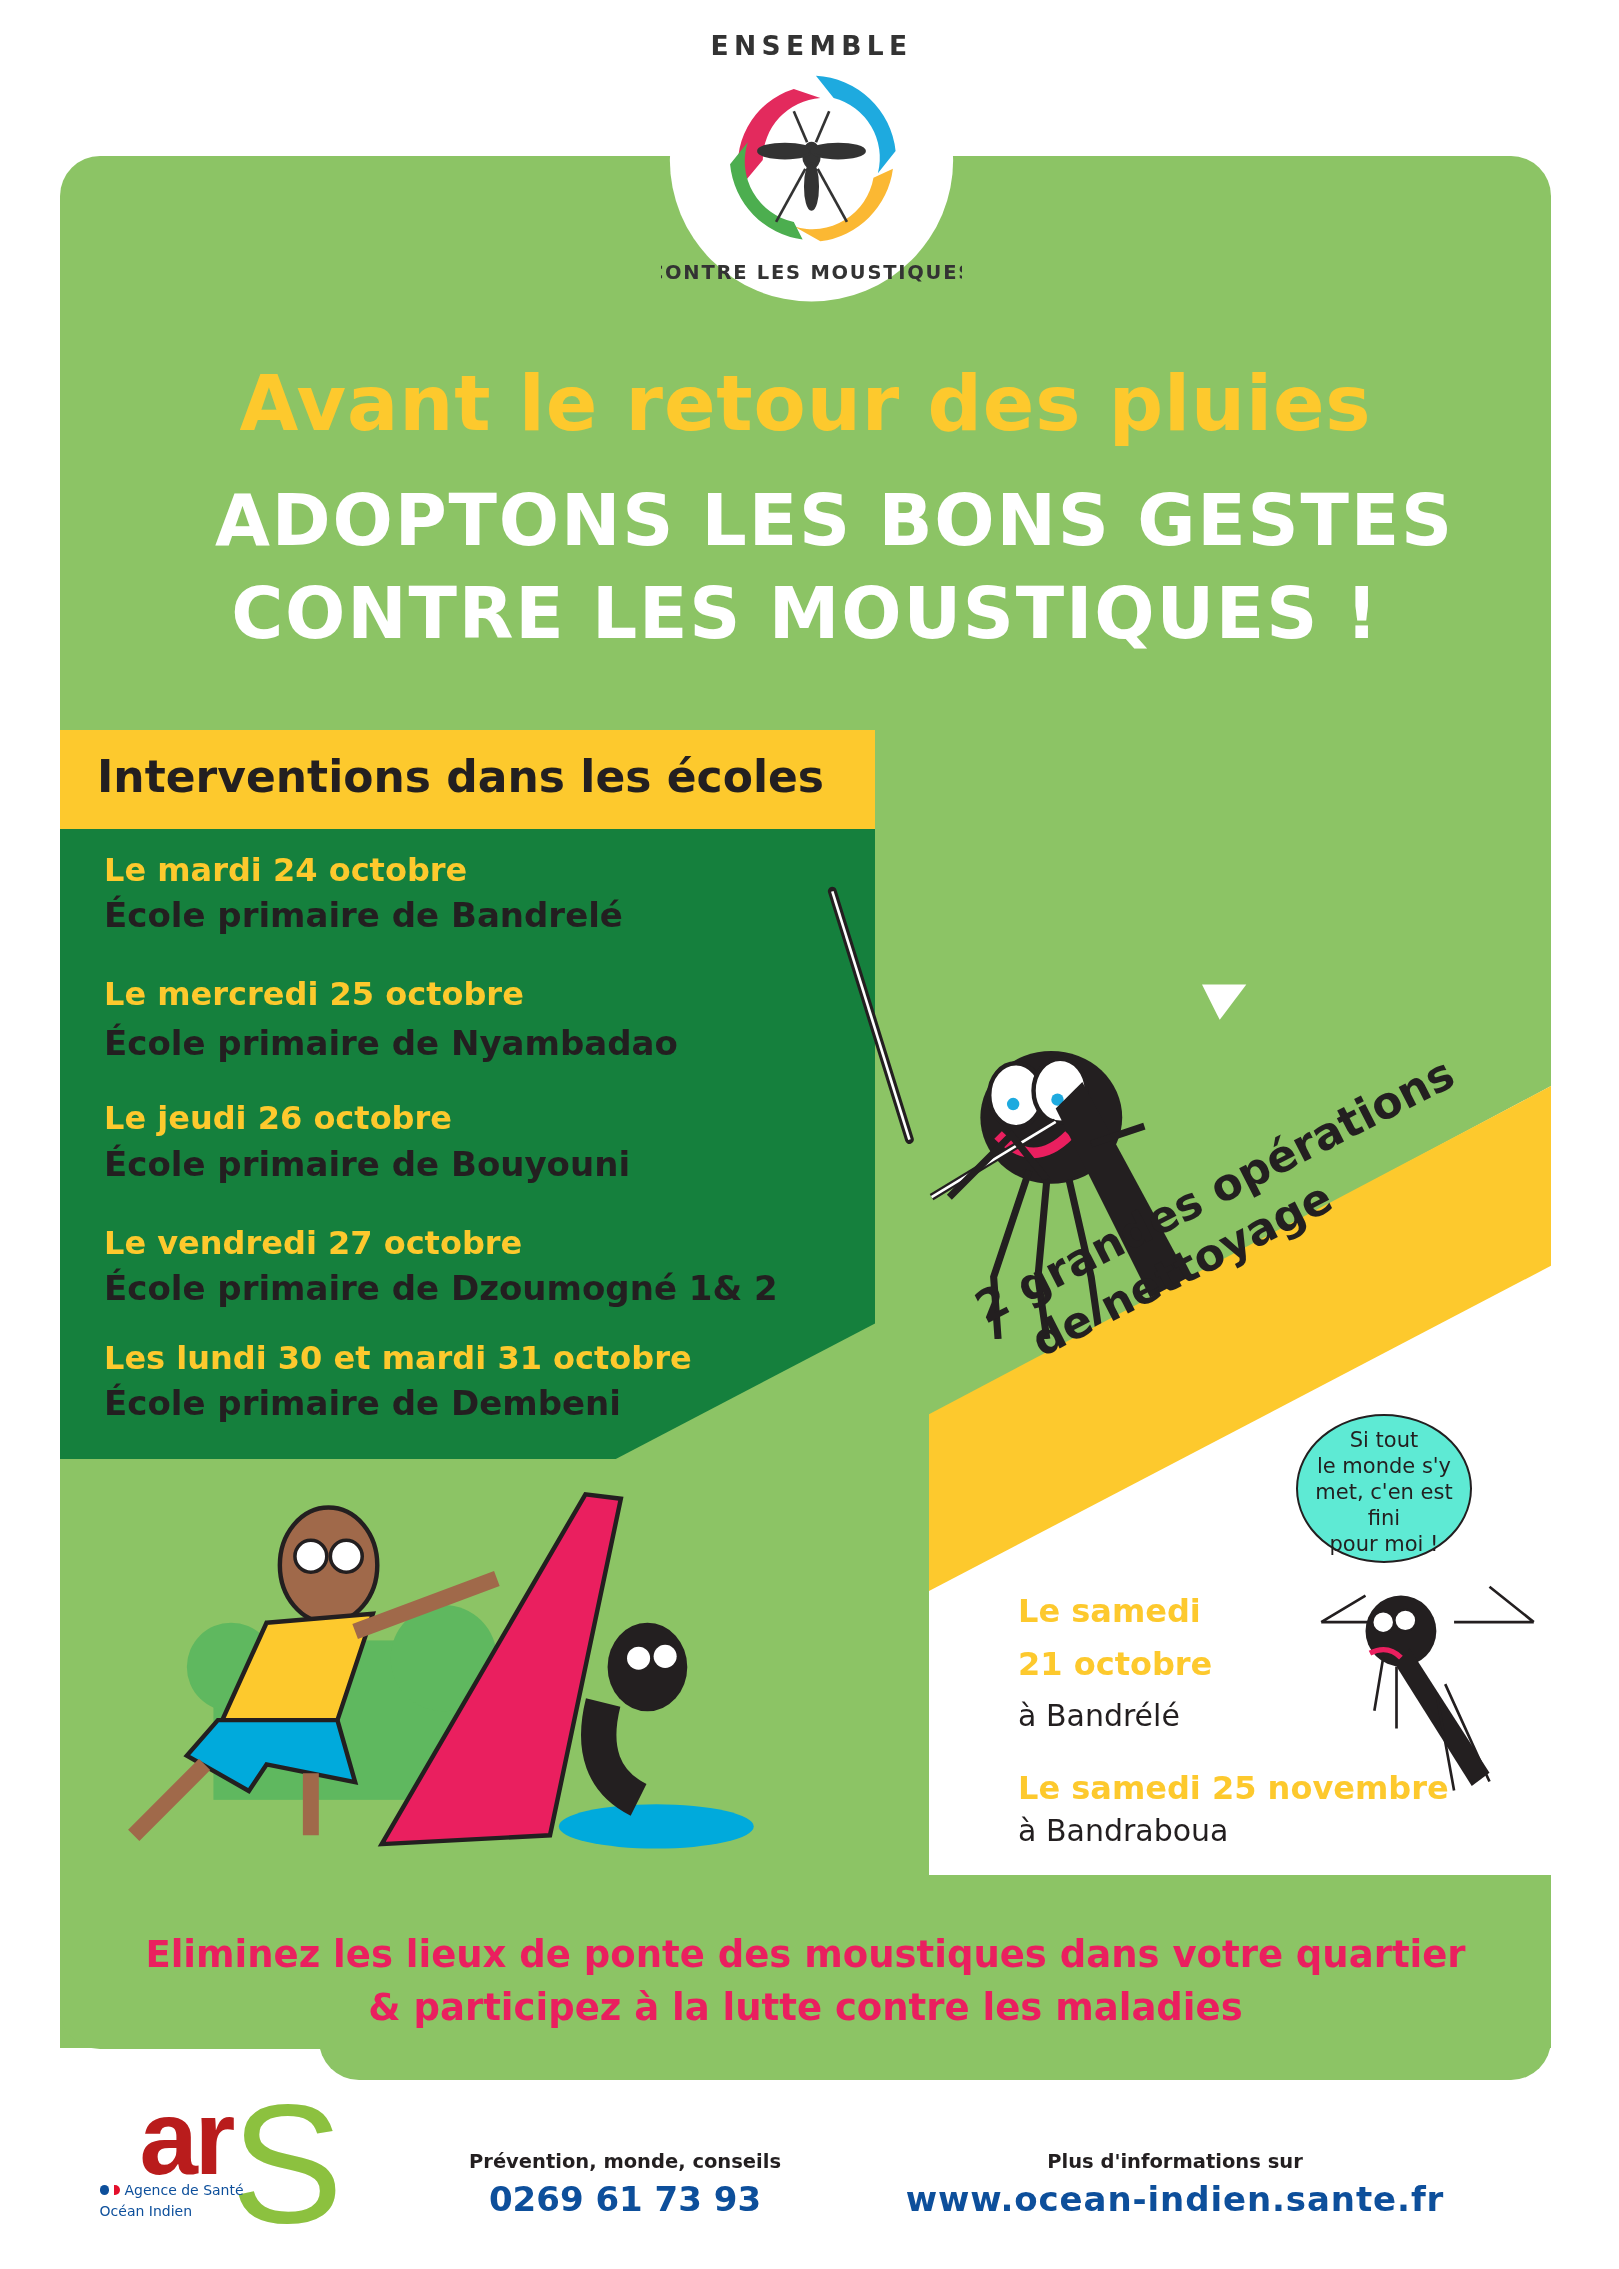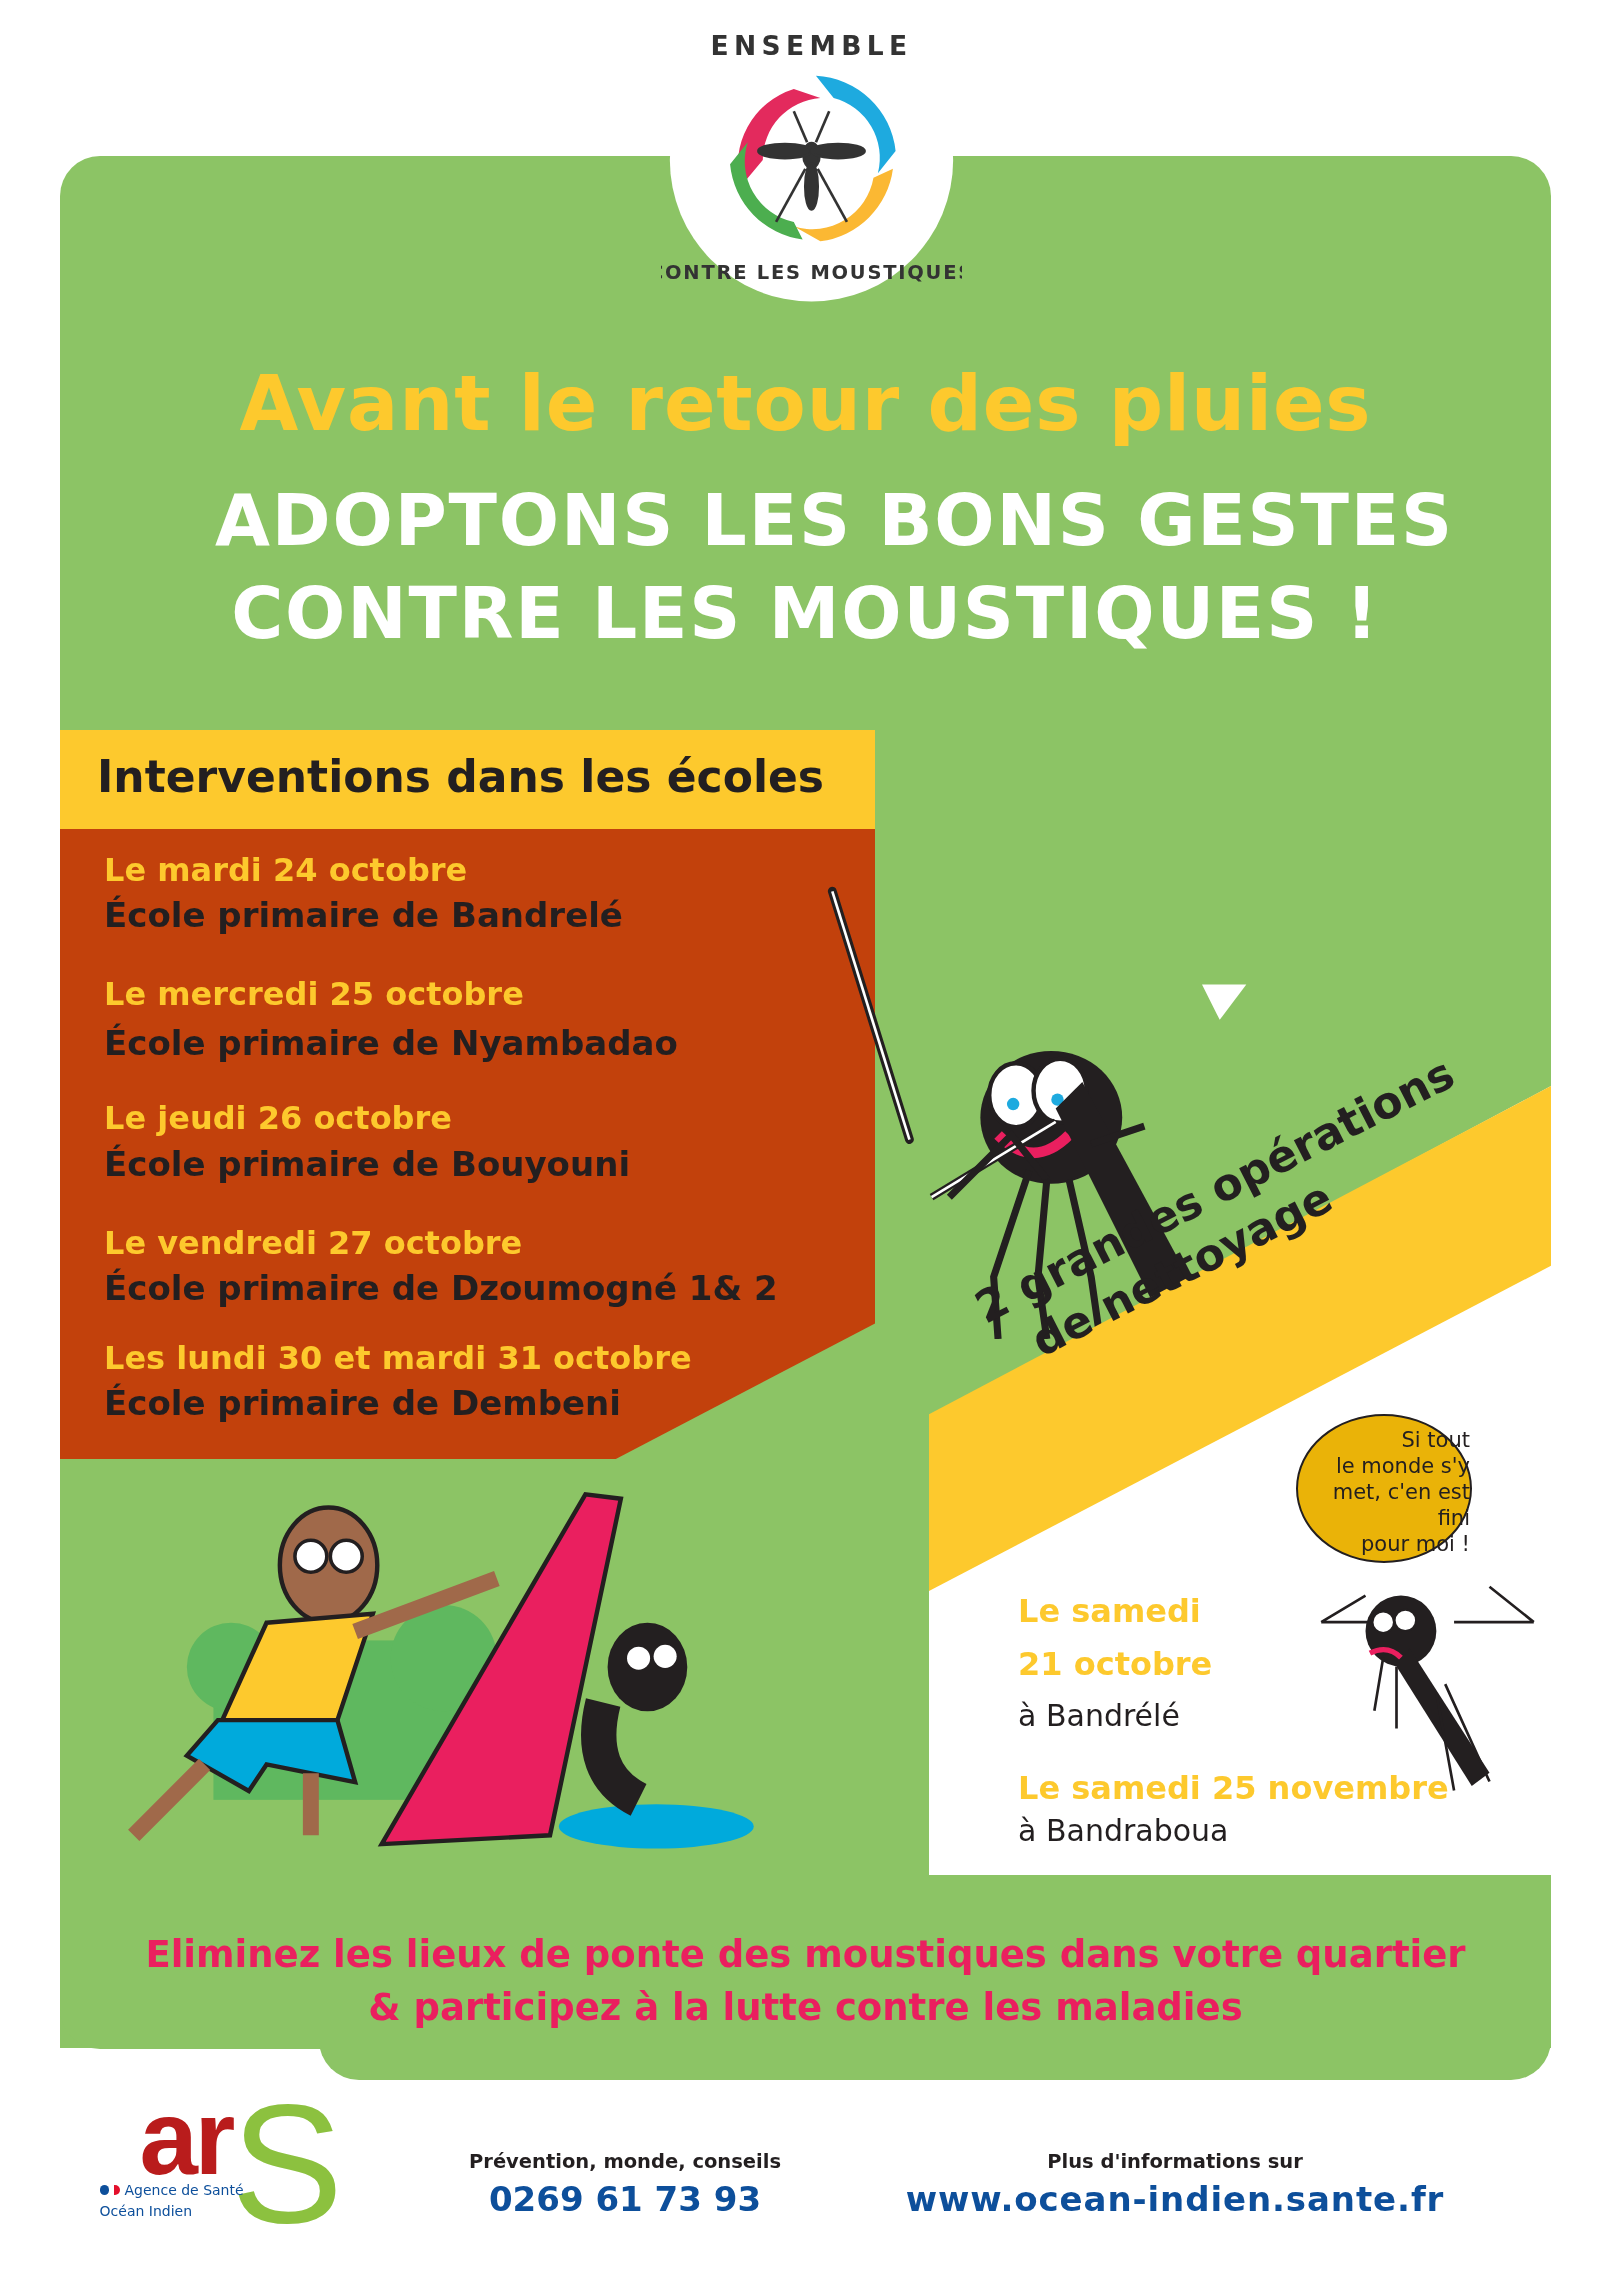--- a/index.html
+++ b/index.html
@@ -10,33 +10,33 @@
   .panel-bl { left:60px; top:1951px; width:355px; height:98px; background:#8cc465; border-radius:0 0 0 40px; }
   .panel-br { left:319px; top:1951px; width:1232px; height:129px; background:#8cc465; border-radius:0 0 40px 40px; }
   
   .logo { left:661px; top:8.9px; width:301px; height:293px; }
   
   .h-yellow { left:60px; top:359px; width:1491px; text-align:center; color:#fdc92d; font-weight:bold; font-size:76px; letter-spacing:0.9px; }
   .h-white { left:60px; width:1491px; text-align:center; color:#ffffff; font-weight:bold; font-size:71px; letter-spacing:1.8px; }
   
   .school-head { left:60px; top:730px; width:815px; height:99px; background:#fdc92d; }
   .school-head span { position:absolute; left:37px; top:21px; font-size:44px; font-weight:bold; color:#231f20; }
-  .school-box { left:60px; top:829px; width:815px; height:630px; background:#c2410c;
+  .school-box { left:60px; top:829px; width:815px; height:630px; background:#15803d;
     clip-path: polygon(0 0, 100% 0, 100% 78.5%, 68.2% 100%, 0 100%); }
   .s-date { color:#fdc92d; font-weight:bold; font-size:32px; position:absolute; left:44px; }
   .s-name { color:#231f20; font-weight:bold; font-size:34px; position:absolute; left:44px; }
   
   .right-white { left:929px; top:1086px; width:622px; height:789px; background:#ffffff;
     clip-path: polygon(0 42%, 100% 0, 100% 100%, 0 100%); }
   .yellow-stripe { left:929px; top:1086px; width:622px; height:505px;
     background:#fdc92d; clip-path: polygon(0 65%, 100% 0, 100% 35.6%, 0 100%); }
   .stripe-text { left:966px; top:1286px; width:621px; transform:rotate(-27deg); transform-origin:left top; font-weight:bold; font-size:44px; color:#231f20; line-height:55px; }
   .c-date { color:#fdc92d; font-weight:bold; font-size:32px; position:absolute; left:1018px; }
   .c-place { color:#231f20; font-weight:normal; font-size:30px; position:absolute; left:1018px; }
-  .bubble { left:1296px; top:1414px; width:176px; height:149px; border:2.7px solid #231f20; border-radius:50%; background:#eab308; text-align:right; font-size:21px; line-height:26px; color:#231f20; box-sizing:border-box; padding-top:10.6px; }
+  .bubble { left:1296px; top:1414px; width:176px; height:149px; border:2.7px solid #231f20; border-radius:50%; background:#5eead4; text-align:center; font-size:21px; line-height:26px; color:#231f20; box-sizing:border-box; padding-top:10.6px; }
   
   .msg { left:60px; width:1491px; text-align:center; color:#ea1f5f; font-weight:bold; font-size:37px; }
   
   .foot-label { font-weight:bold; font-size:19.5px; color:#231f20; text-align:center; }
   .foot-value { font-weight:bold; color:#0d4f9b; text-align:center; }
 </style>
 </head>
 <body>
 
 <div class="abs panel-top"></div>

